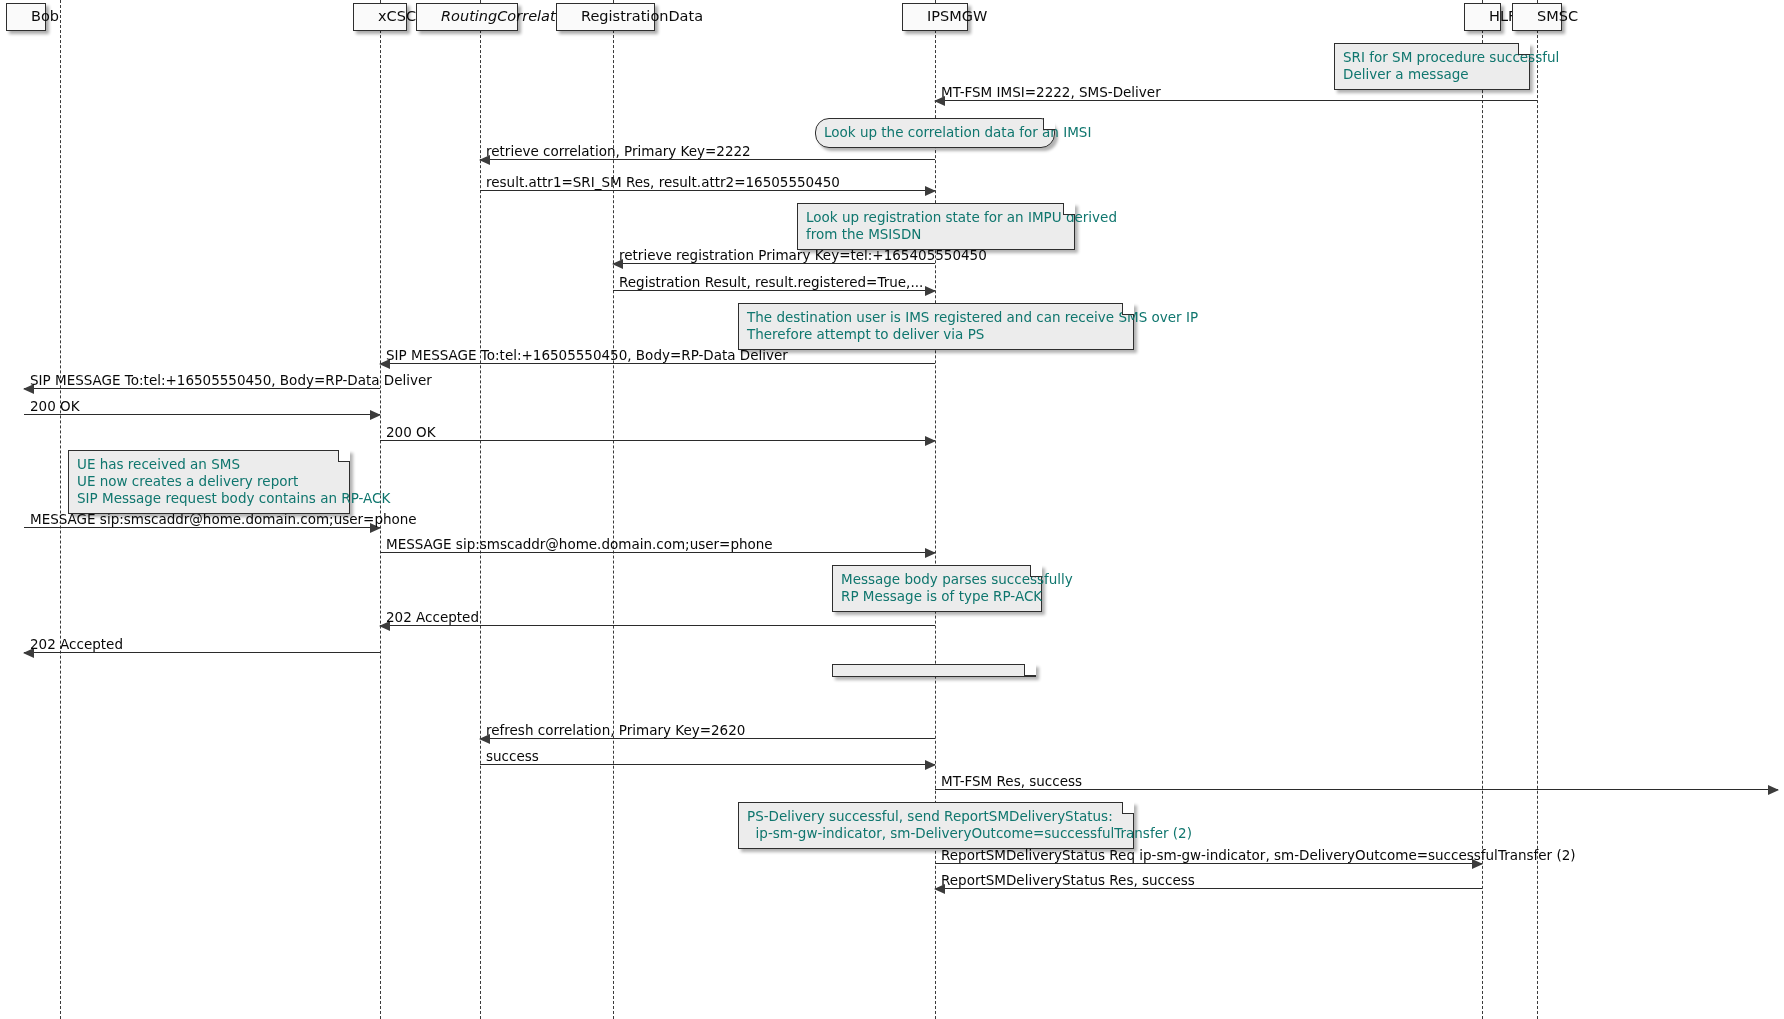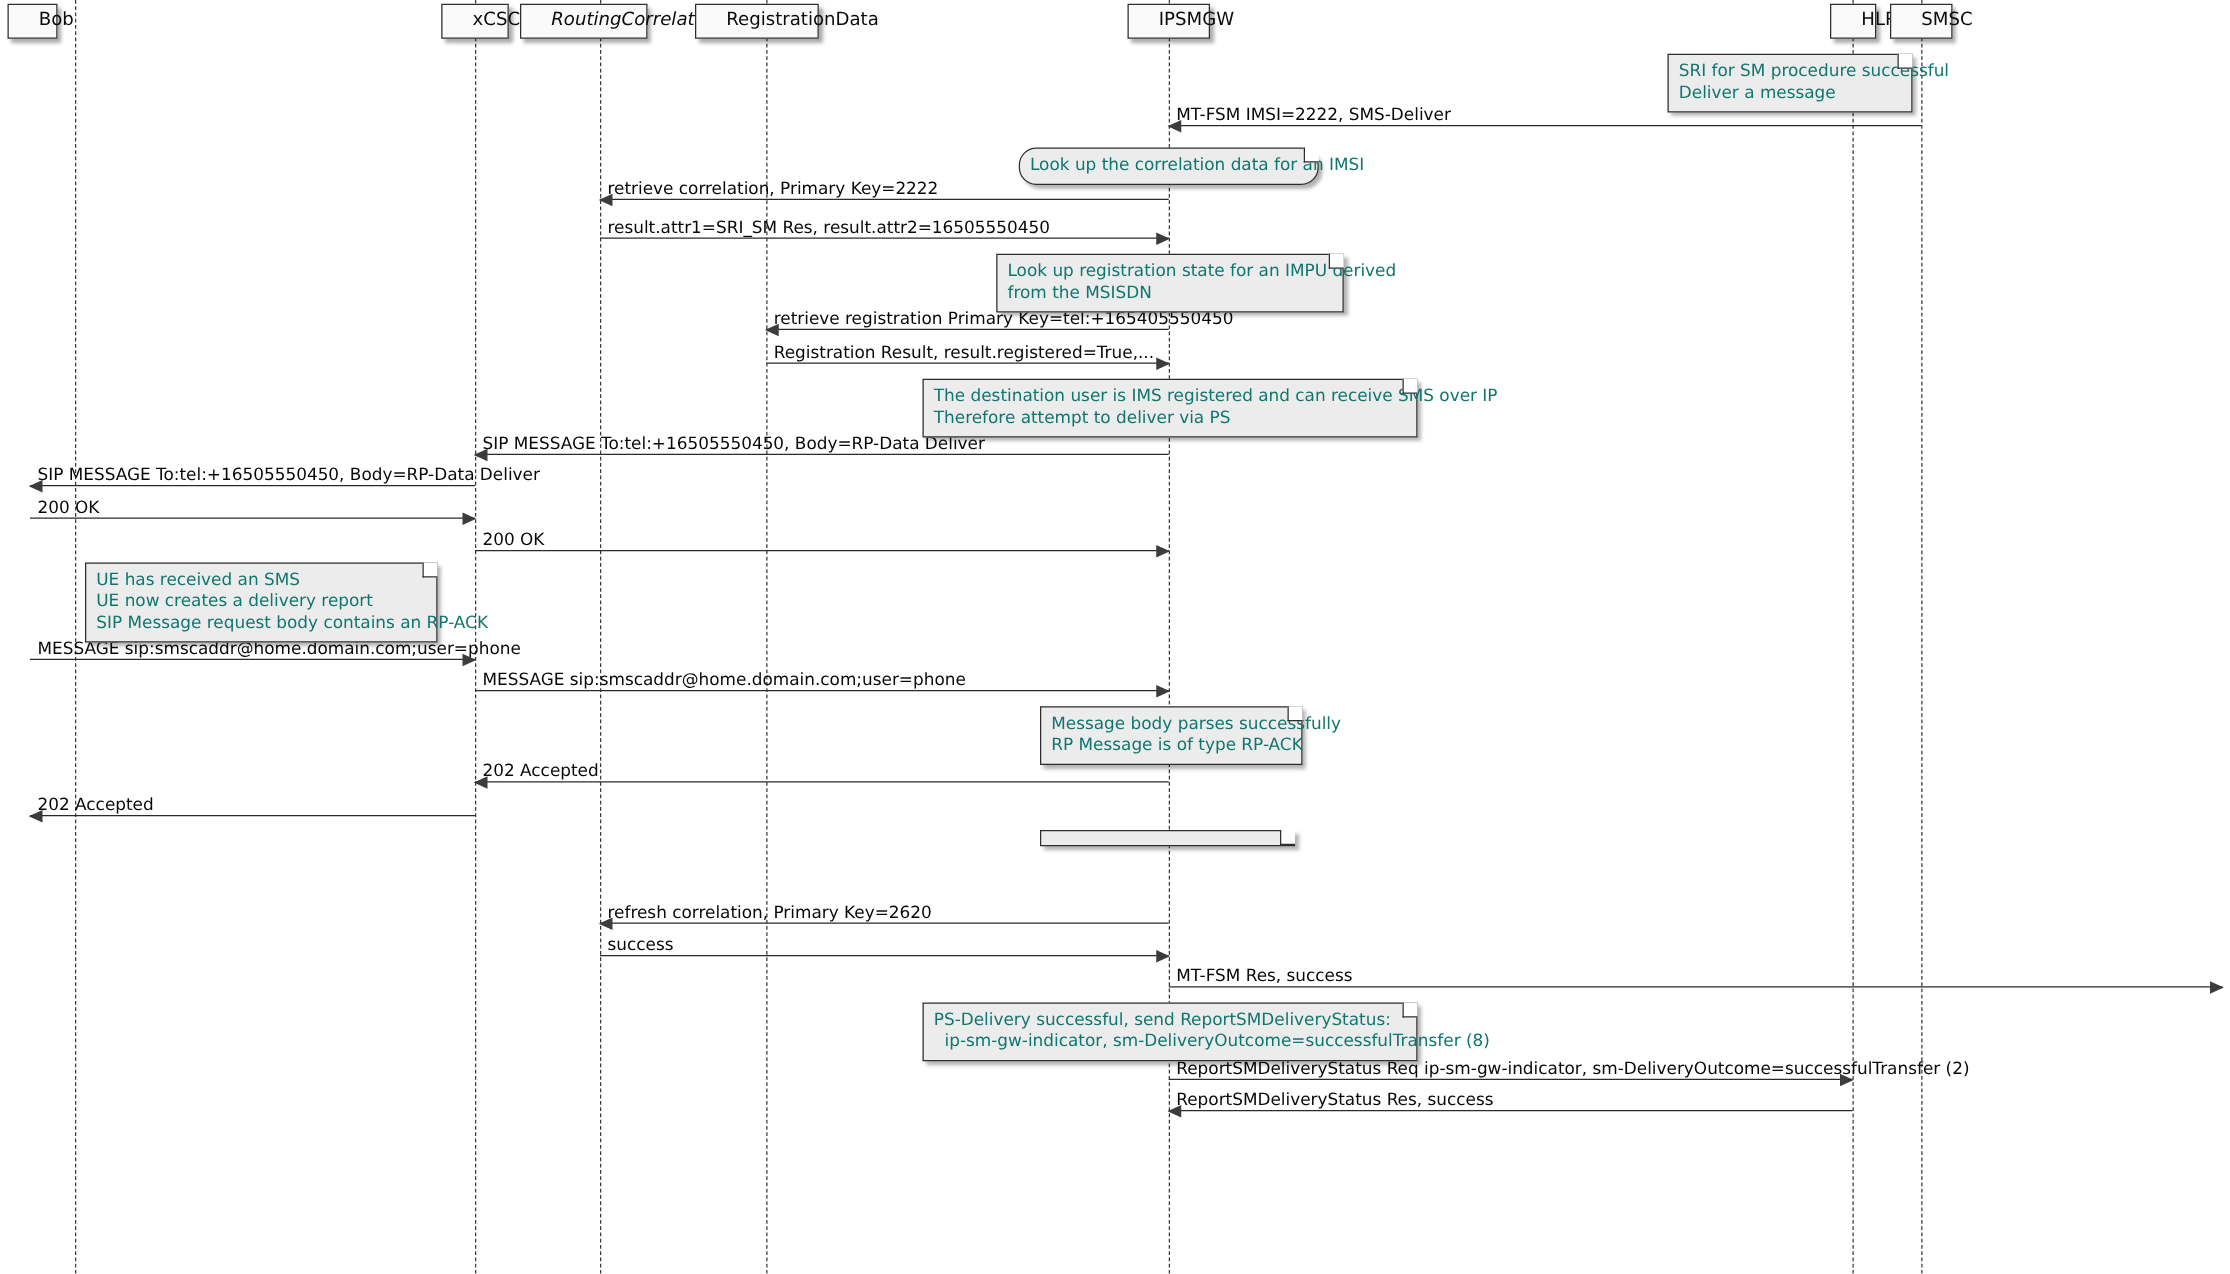--- a/index.html
+++ b/index.html
@@ -164,21 +164,21 @@
 from the MSISDN</span><div class="fold"></div></div>
       <div class="note" style="left: 738px; top: 303px; width: 396px;"><span>The destination user is IMS registered and can receive SMS over IP
 Therefore attempt to deliver via PS</span><div class="fold"></div></div>
       <div class="note" style="left: 30px; top: 450px; width: 282px; margin-left: 38px;"><span>UE has received an SMS
 UE now creates a delivery report
 SIP Message request body contains an RP-ACK</span><div class="fold"></div></div>
       <div class="note" style="left: 832px; top: 565px; width: 210px;"><span>Message body parses successfully
 RP Message is of type RP-ACK</span><div class="fold"></div></div>
       <div class="note" style="left: 832px; top: 664px; width: 204px;"><div class="fold"></div></div>
       <div class="note" style="left: 738px; top: 802px; width: 396px;"><span>PS-Delivery successful, send ReportSMDeliveryStatus:
-  ip-sm-gw-indicator, sm-DeliveryOutcome=successfulTransfer (8)</span><div class="fold"></div></div>
+  ip-sm-gw-indicator, sm-DeliveryOutcome=successfulTransfer (2)</span><div class="fold"></div></div>
     </div>
   <div id="participants">
       <div class="participant" style="left: 6px; width: 40px; top: 3px;">Bob</div>
       <div class="participant" style="left: 353px; width: 54px; top: 3px;">xCSCF</div>
       <div class="participant" style="left: 416px; width: 102px; top: 3px; font-style: italic;">RoutingCorrelation</div>
       <div class="participant" style="left: 556px; width: 99px; top: 3px;">RegistrationData</div>
       <div class="participant" style="left: 902px; width: 66px; top: 3px;">IPSMGW</div>
       <div class="participant" style="left: 1464px; width: 37px; top: 3px;">HLR</div>
       <div class="participant" style="left: 1512px; width: 50px; top: 3px;">SMSC</div>
     </div>

